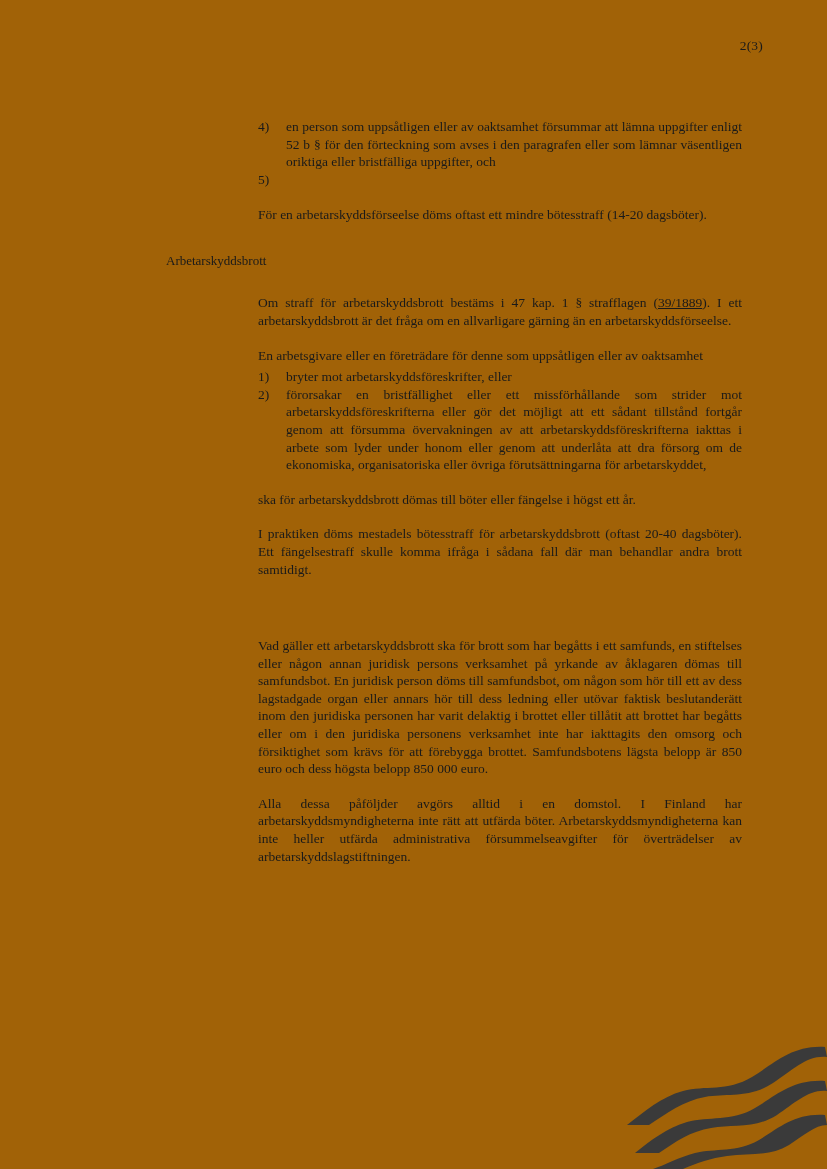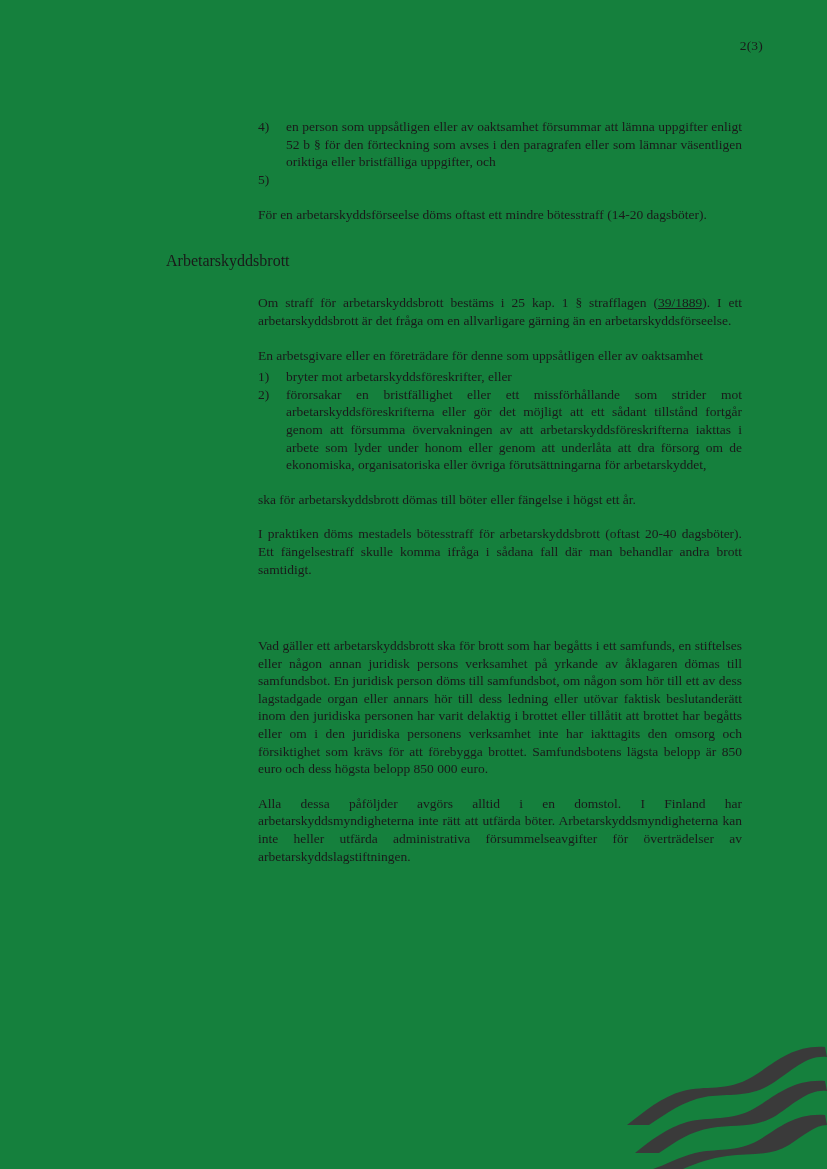--- a/index.html
+++ b/index.html
@@ -11,21 +11,21 @@
     width: 827px;
     height: 1169px;
     position: relative;
     font-family: "Liberation Serif", serif;
     color: #1a1a1a;
     overflow: hidden;
   }
   .page {
     position: absolute;
     inset: 0;
-    background: #15803d;
+    background: #a16207;
   }
   .page-number {
     position: absolute;
     top: 38px;
     right: 64px;
     font-size: 13.5px;
     font-family: "Liberation Serif", serif;
     color: #1a1a1a;
     letter-spacing: 0.2px;
   }
@@ -37,21 +37,21 @@
   }
   .block {
     position: relative;
     margin-bottom: 0;
   }
   
   .section-head {
     position: absolute;
     left: 166px;
     width: 180px;
-    font-size: 16px;
+    font-size: 13px;
     line-height: 17.5px;
     color: #1a1a1a;
     font-family: Liberation Serif, serif;
   }
   .body-col {
     margin-left: 258px;
     margin-right: 85px;
     font-size: 13.5px;
     line-height: 17.6px;
     text-align: left;
@@ -138,21 +138,21 @@
 
     <div class="spacer-12"></div>
 
     <div class="block">
       <div class="heading-row">
         <div class="section-head">Arbetarskyddsbrott</div>
       </div>
       <div class="spacer-24"></div>
       <div class="body-col">
         <p class="para">
-          <span>Om straff för arbetarskyddsbrott bestäms i 25 kap. 1 § strafflagen (</span><span class="underline-link">39/1889</span><span>). I ett arbetarskyddsbrott är det fråga om en allvarligare gärning än en arbetarskyddsförseelse.</span>
+          <span>Om straff för arbetarskyddsbrott bestäms i 47 kap. 1 § strafflagen (</span><span class="underline-link">39/1889</span><span>). I ett arbetarskyddsbrott är det fråga om en allvarligare gärning än en arbetarskyddsförseelse.</span>
         </p>
         <p class="para tight">En arbetsgivare eller en företrädare för denne som uppsåtligen eller av oaktsamhet</p>
         <ol class="numlist">
           <li>
             <span class="marker">1)</span>
             <span>bryter mot arbetarskyddsföreskrifter, eller</span>
           </li>
           <li>
             <span class="marker">2)</span>
             <span>förorsakar en bristfällighet eller ett missförhållande som strider mot arbetarskyddsföreskrifterna eller gör det möjligt att ett sådant tillstånd fortgår genom att försumma övervakningen av att arbetarskyddsföreskrifterna iakttas i arbete som lyder under honom eller genom att underlåta att dra försorg om de ekonomiska, organisatoriska eller övriga förutsättningarna för arbetarskyddet,</span>

